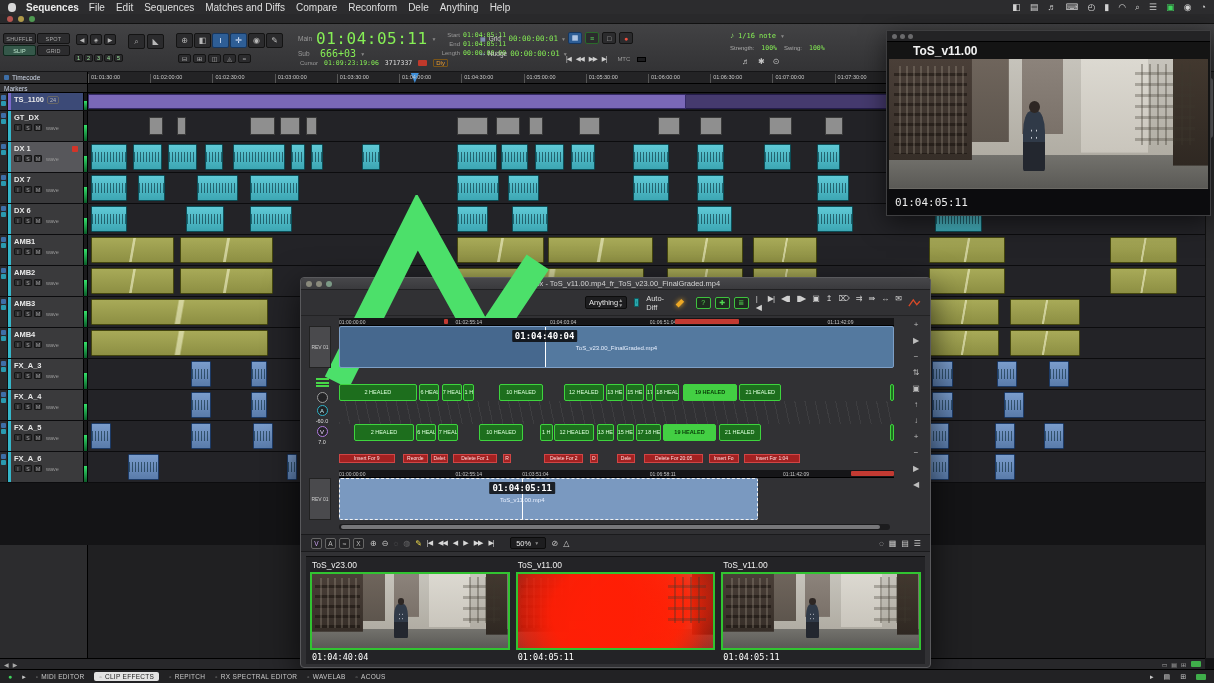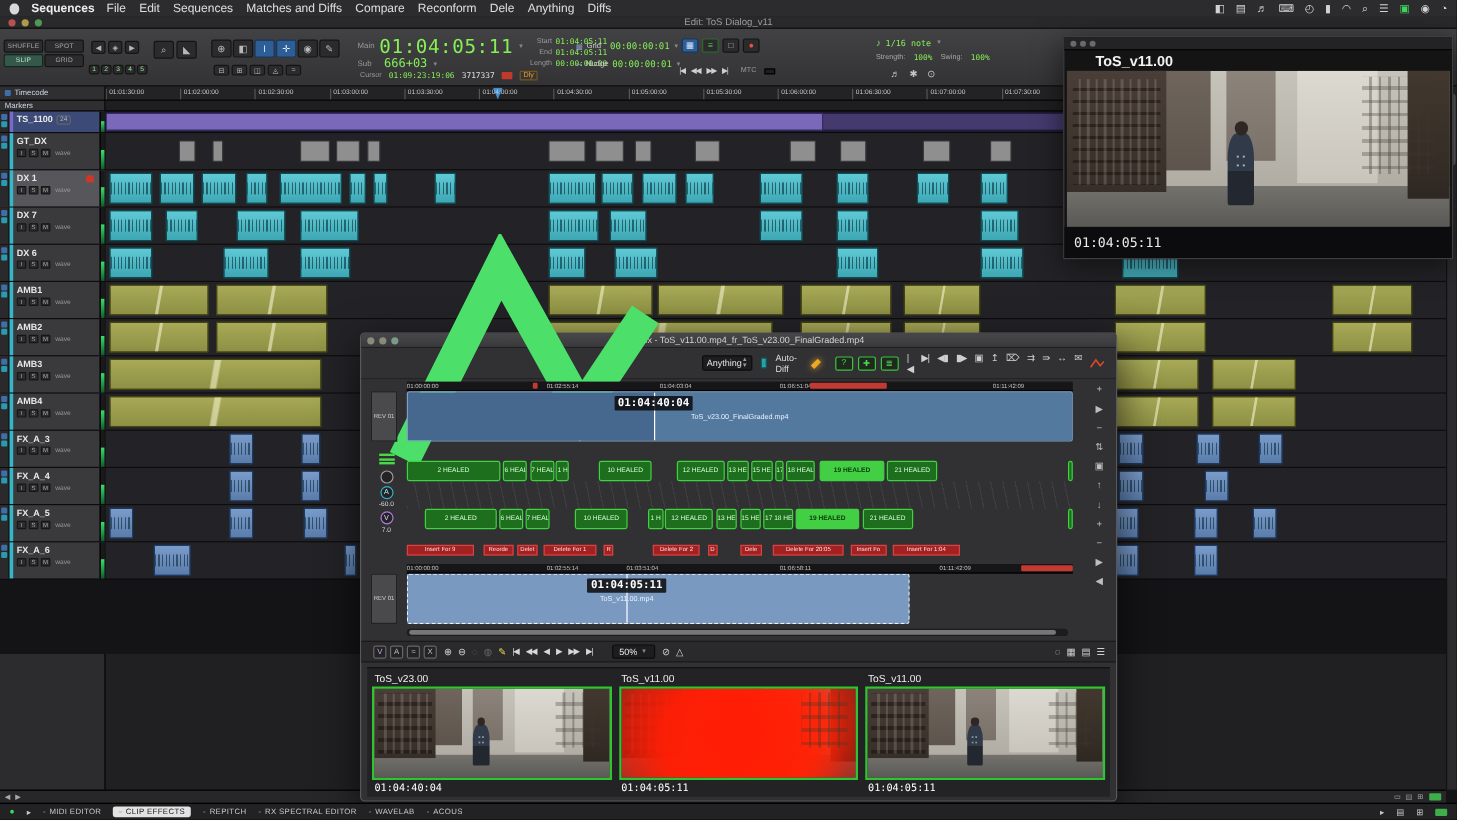--- a/index.html
+++ b/index.html
@@ -239,21 +239,21 @@
   <span class="appname">Sequences</span>
   <span id="menu-items" style="display:flex;gap:11px">
       <span class="mi">File</span>
       <span class="mi">Edit</span>
       <span class="mi">Sequences</span>
       <span class="mi">Matches and Diffs</span>
       <span class="mi">Compare</span>
       <span class="mi">Reconform</span>
       <span class="mi">Dele</span>
       <span class="mi">Anything</span>
-      <span class="mi">Diffs</span>
+      <span class="mi">Help</span>
     </span>
   <span id="menu-status">
       <span class="sico">◧</span>
       <span class="sico">▤</span>
       <span class="sico">♬</span>
       <span class="sico">⌨</span>
       <span class="sico">◴</span>
       <span class="sico">▮</span>
       <span class="sico">◠</span>
       <span class="sico">⌕</span>
@@ -261,21 +261,20 @@
       <span class="sico green">▣</span>
       <span class="sico">◉</span>
       <span class="sico">◔</span>
     </span>
 </div>
 
 <div id="pt-titlebar">
   <span class="tdot r"></span>
   <span class="tdot y"></span>
   <span class="tdot g"></span>
-  <span class="pt-title">Edit: ToS Dialog_v11</span>
 </div>
 
 <div id="pt-toolbar">
   <div class="clu" id="tb-modes">
       <span class="mode">SHUFFLE</span>
       <span class="mode">SPOT</span>
       <span class="mode act">SLIP</span>
       <span class="mode">GRID</span>
     </div>
   <div class="clu" id="tb-zoomarrows">

